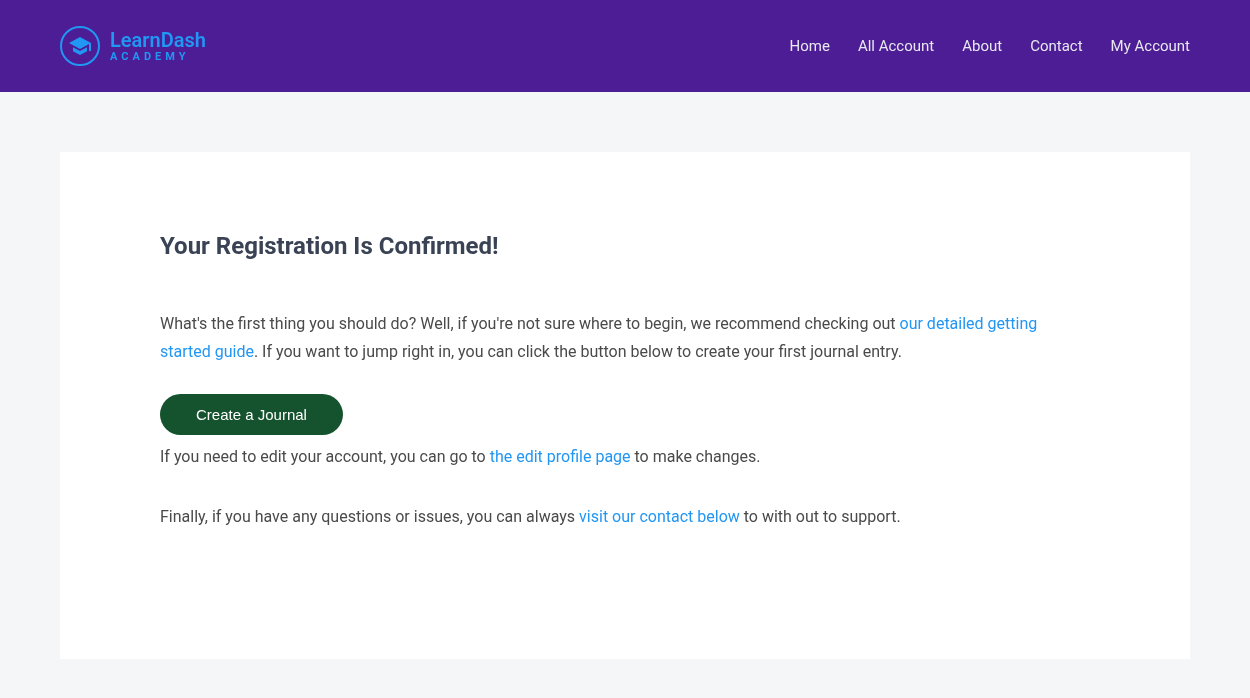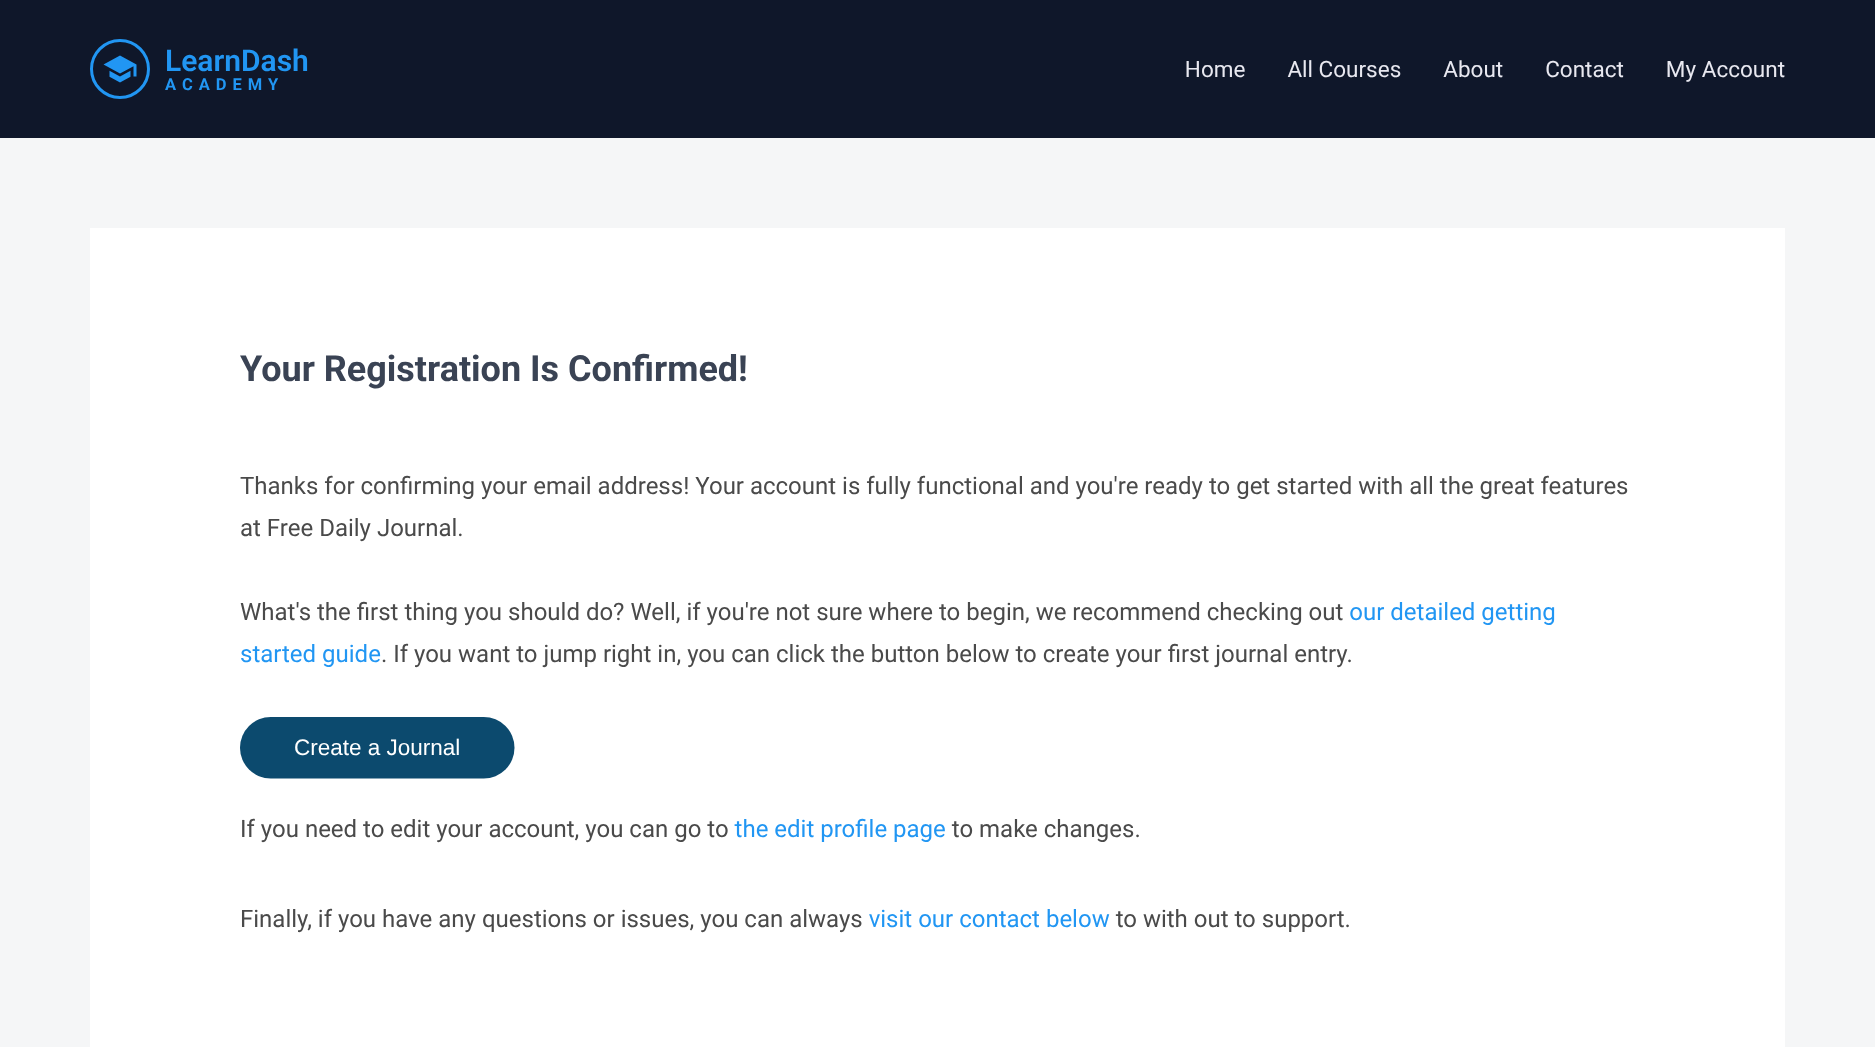--- a/index.html
+++ b/index.html
@@ -6,21 +6,21 @@
       margin: 0;
       padding: 0;
       box-sizing: border-box;
     }
     body {
       font-family: -apple-system, BlinkMacSystemFont, "Segoe UI", Roboto, "Helvetica Neue", Arial, sans-serif;
       background: #f5f6f7;
       color: #3a3a3a;
     }
     .header {
-      background: #0f172a;
+      background: #4c1d95;
       padding: 0 60px;
       height: 92px;
       display: flex;
       align-items: center;
       justify-content: space-between;
     }
     .logo {
       display: flex;
       align-items: center;
       gap: 10px;
@@ -90,59 +90,58 @@
     .paragraph.tight {
       margin-bottom: 32px;
     }
     .link {
       color: #2196f3;
       text-decoration: none;
       cursor: pointer;
     }
     .cta-button {
       display: inline-block;
-      background: #0c4a6e;
+      background: #14532d;
       color: #fff;
       border: none;
       border-radius: 999px;
       padding: 12px 36px;
       font-size: 15px;
       cursor: pointer;
-      margin-bottom: 20px;
+      margin-bottom: 8px;
     }
   </style>
 </head>
 <body>
 
 <header class="header">
   <div class="logo">
     <span class="logo-icon">
       <svg viewBox="0 0 24 24">
           <path d="M12 3L1 9l11 6 9-4.91V17h2V9L12 3zM5 13.18v4L12 21l7-3.82v-4L12 17l-7-3.82z"></path>
         </svg>
     </span>
     <span class="logo-text">
       <span class="logo-main">LearnDash</span>
       <span class="logo-sub">ACADEMY</span>
     </span>
   </div>
   <nav class="nav">
     <a class="nav-item">Home</a>
-    <a class="nav-item">All Courses</a>
+    <a class="nav-item">All Account</a>
     <a class="nav-item">About</a>
     <a class="nav-item">Contact</a>
     <a class="nav-item">My Account</a>
   </nav>
 </header>
 
 <div class="page-wrapper">
   <div class="content-card">
     <h1 class="page-title">Your Registration Is Confirmed!</h1>
 
-    <p class="paragraph">Thanks for confirming your email address! Your account is fully functional and you're ready to get started with all the great features at Free Daily Journal.</p>
 
     <p class="paragraph">
       <span>What's the first thing you should do? Well, if you're not sure where to begin, we recommend checking out </span><a class="link">our detailed getting started guide</a><span>. If you want to jump right in, you can click the button below to create your first journal entry.</span>
     </p>
 
     <button class="cta-button">Create a Journal</button>
 
     <p class="paragraph tight">
       <span>If you need to edit your account, you can go to </span><a class="link">the edit profile page</a><span> to make changes.</span>
     </p>

